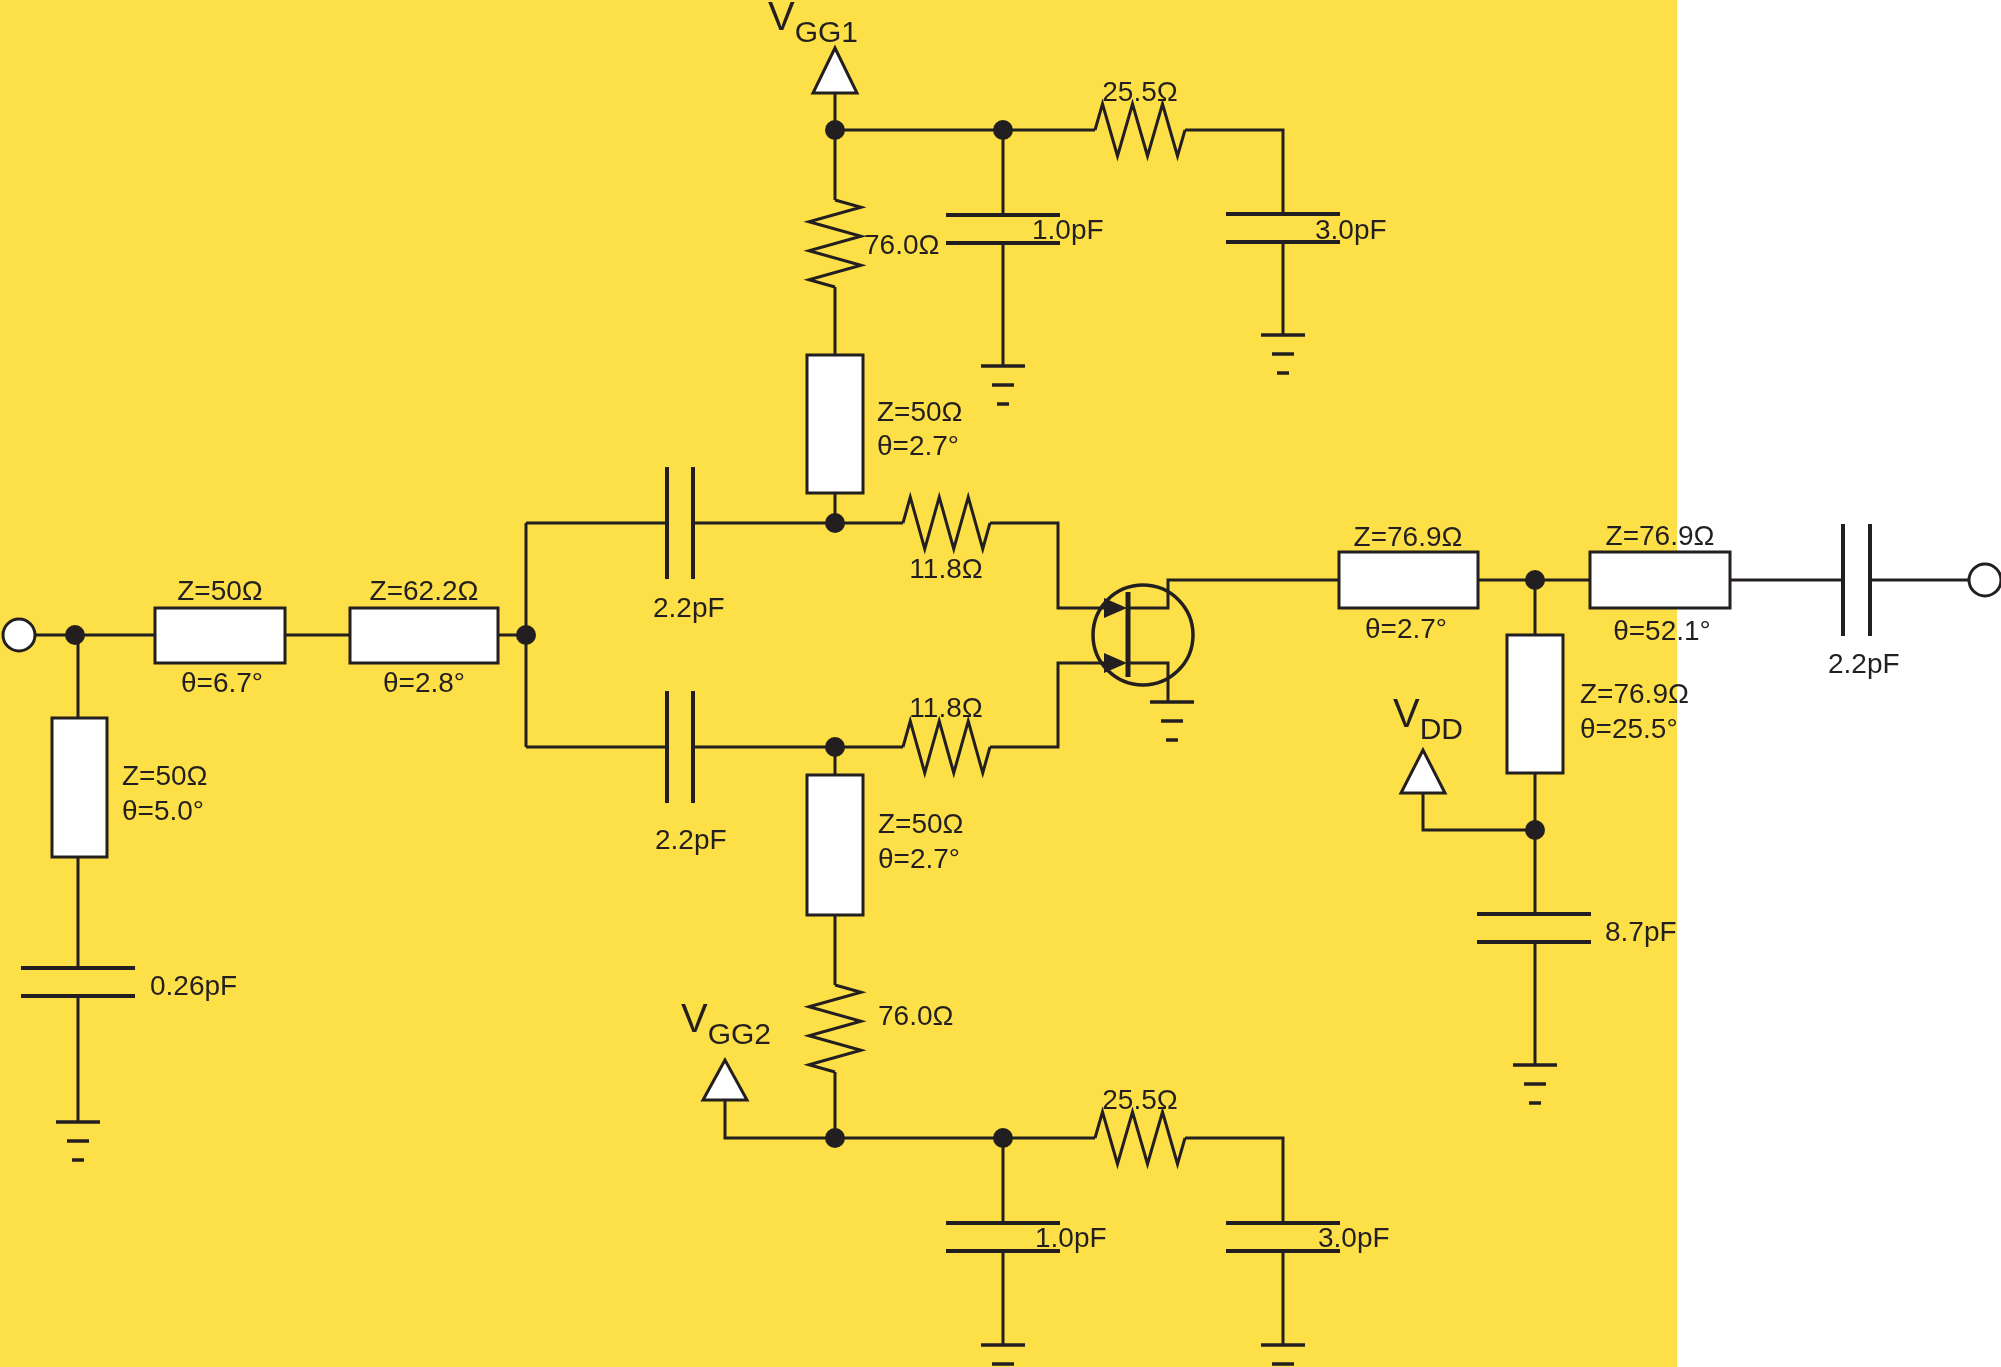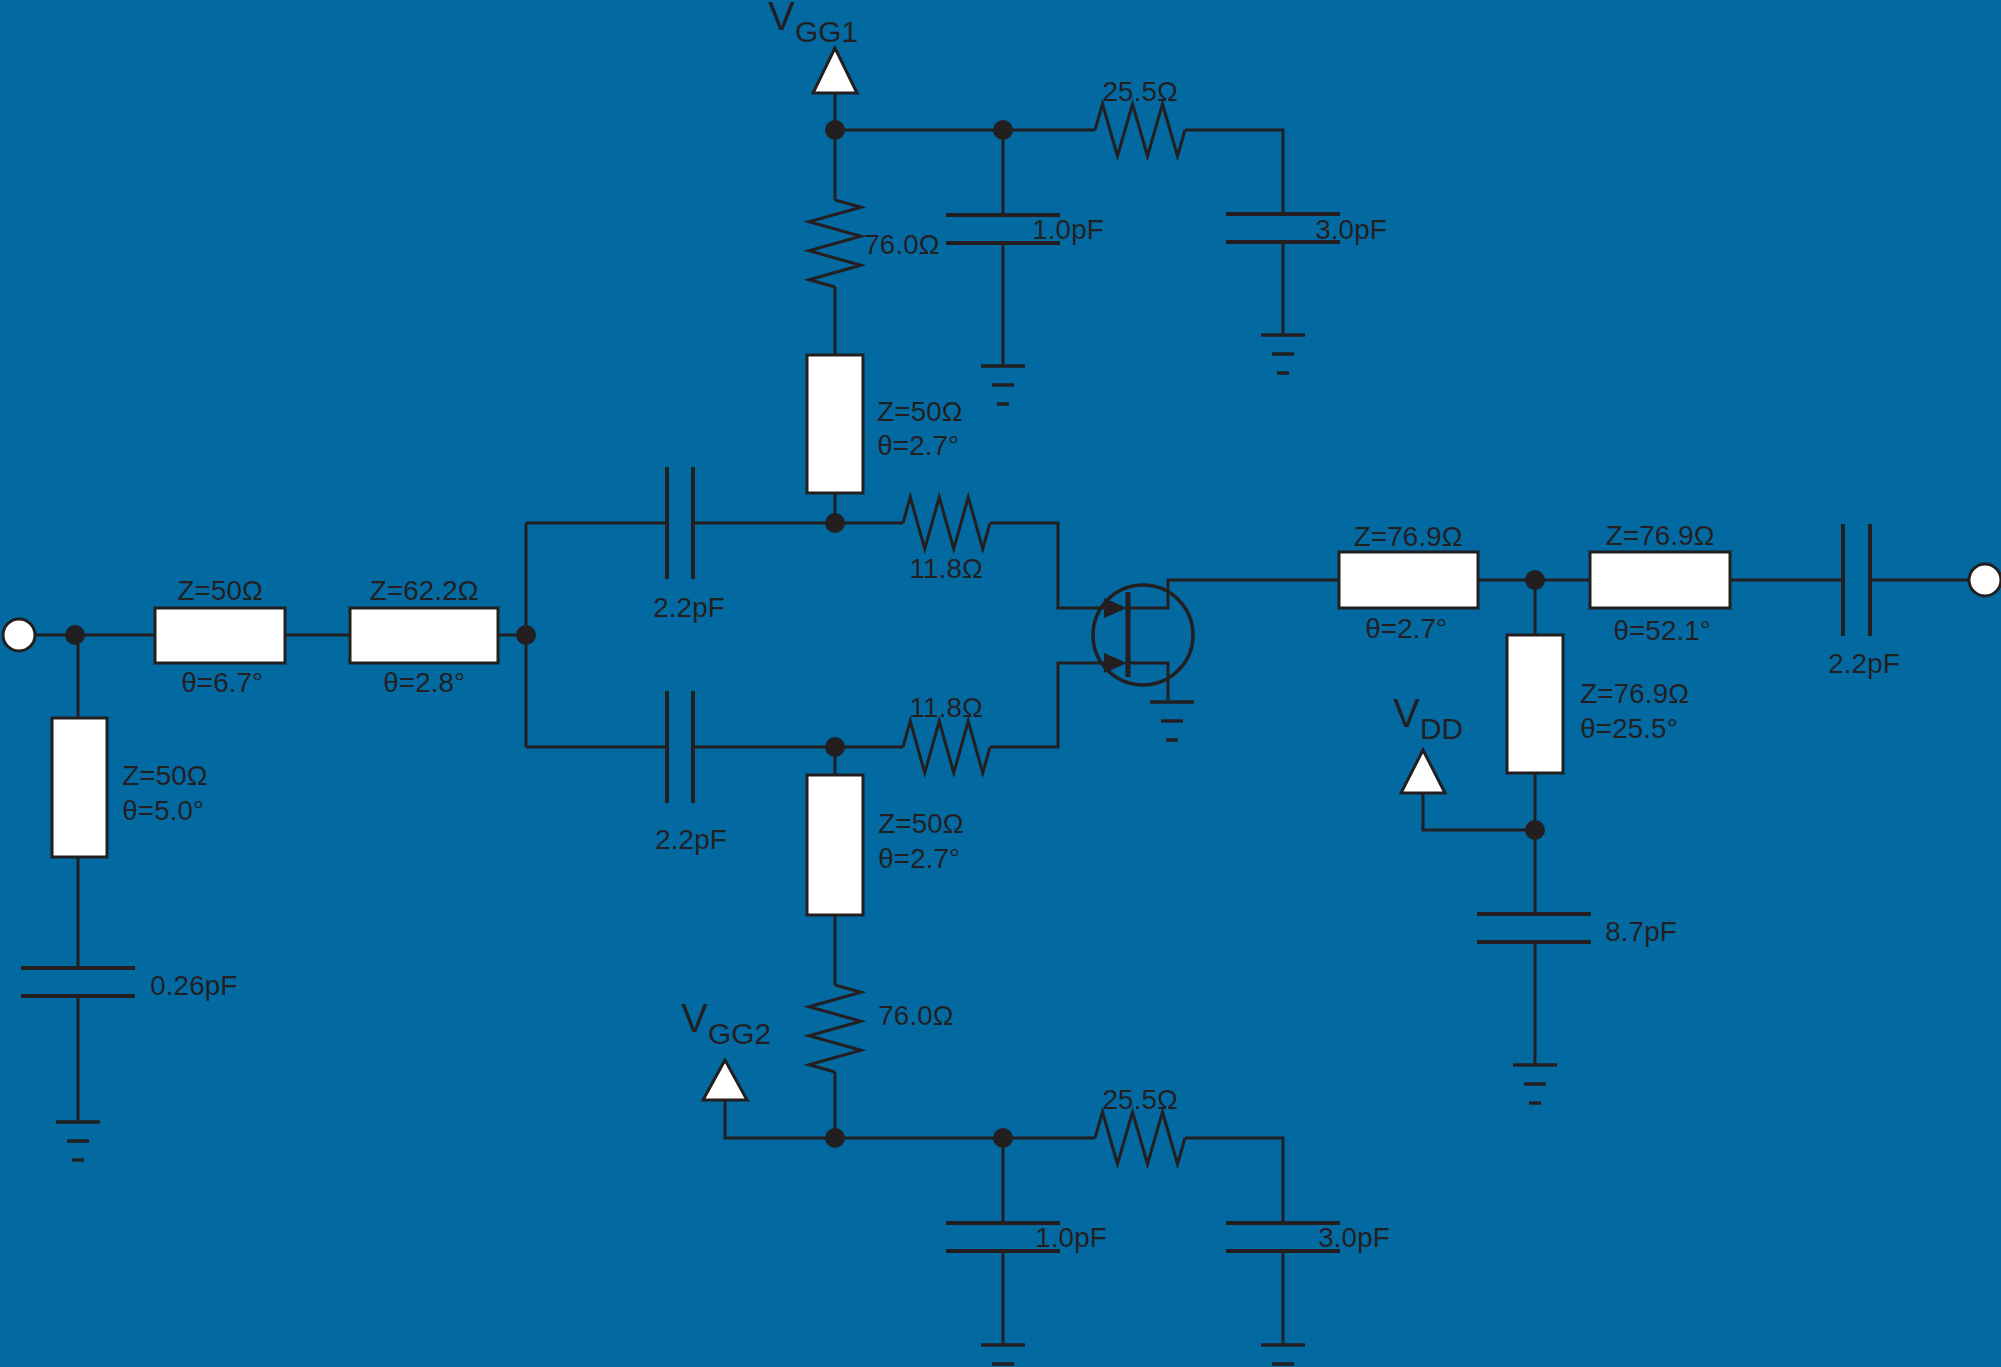--- a/index.html
+++ b/index.html
@@ -1,16 +1,16 @@
 <!DOCTYPE html>
 <html><head>
 <meta charset="utf-8">
 <style>
   html,body{margin:0;padding:0;background:#ffffff;}
-  .stage{width:2001px;height:1367px;position:relative;background:#0369a1;}
+  .stage{width:1677px;height:1367px;position:relative;background:#fde047;}
   .wire{fill:none;stroke:#231f20;stroke-width:3;}
   .plate{fill:none;stroke:#231f20;stroke-width:4;}
   .zig{fill:none;stroke:#231f20;stroke-width:3;stroke-linejoin:miter;}
   .box{fill:#ffffff;stroke:#231f20;stroke-width:3;}
   .dot{fill:#231f20;stroke:none;}
   .tri{fill:#ffffff;stroke:#231f20;stroke-width:3;stroke-linejoin:miter;}
   .fet{fill:none;stroke:#231f20;stroke-width:3.5;}
   .bar{stroke:#231f20;stroke-width:5;}
   .arrow{fill:#231f20;stroke:none;}
   .gnd{stroke:#231f20;stroke-width:3.5;}

